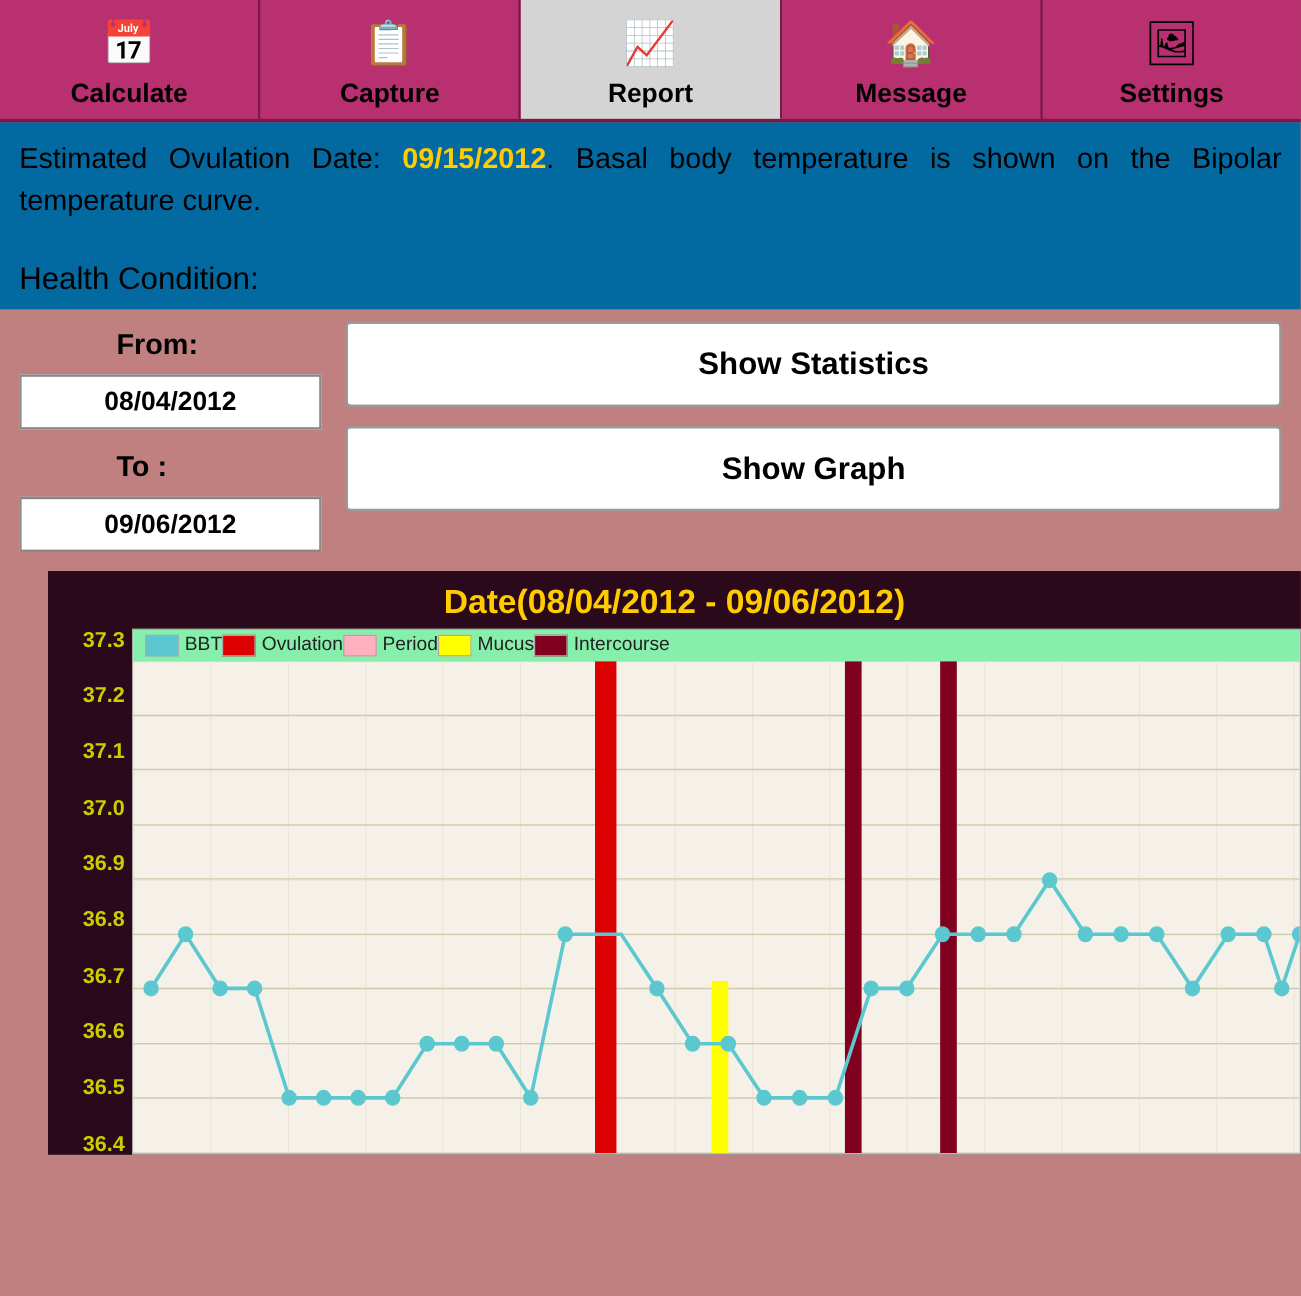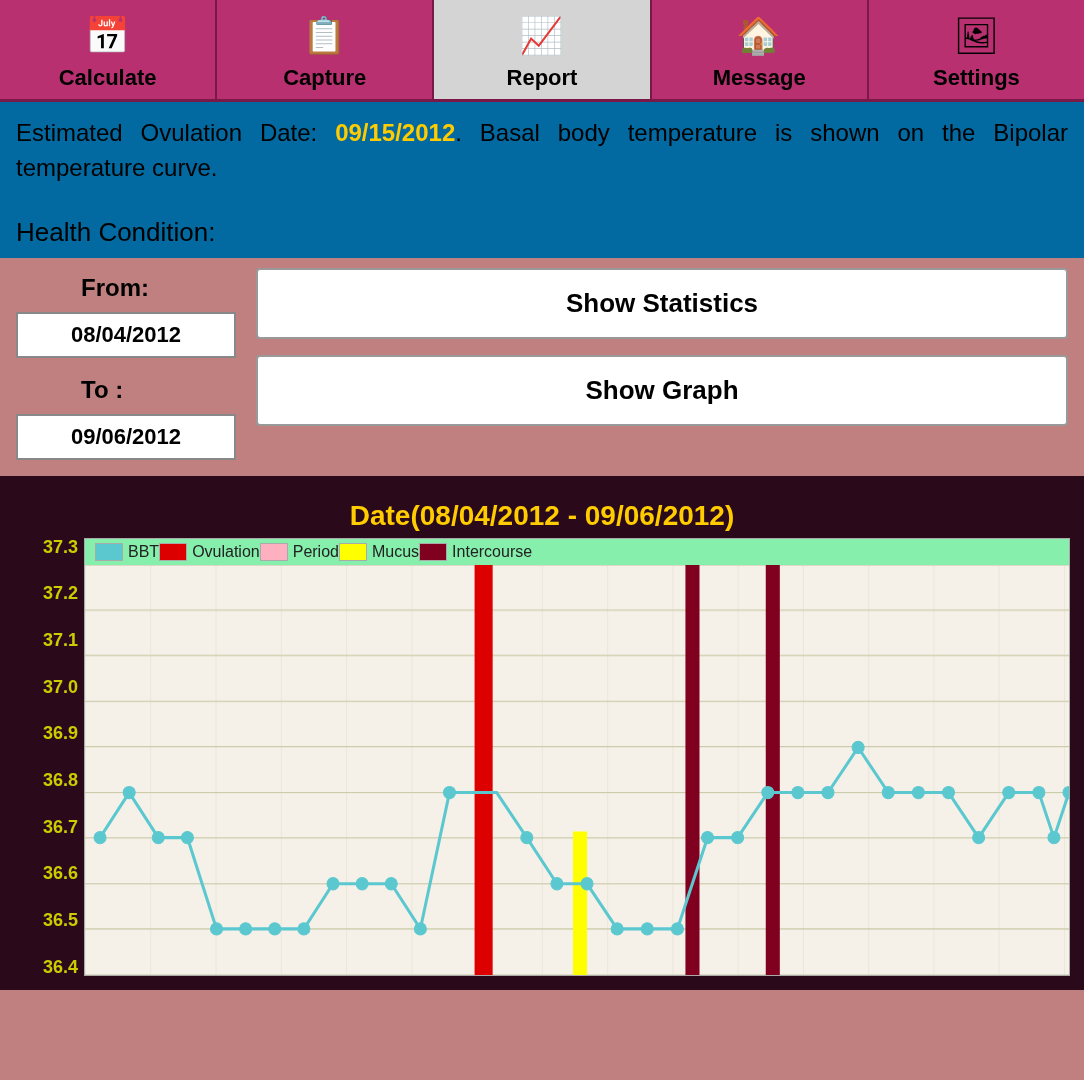--- a/index.html
+++ b/index.html
@@ -91,21 +91,21 @@
       color: black;
       min-width: 90px;
     }
     .date-input {
       font-size: 22px;
       font-weight: bold;
       color: black;
       background: white;
       border: 2px solid #888;
       padding: 8px 14px;
-      width: 220px;
+      width: 252px;
       text-align: center;
     }
     .buttons-col {
       display: flex;
       flex-direction: column;
       gap: 16px;
       flex: 1;
     }
     .action-btn {
       background: white;
@@ -116,22 +116,23 @@
       color: black;
       padding: 18px 30px;
       cursor: pointer;
       width: 100%;
       text-align: center;
     }
 
     
     .chart-area {
       background: #2a0a1a;
-      padding: 14px;
+      padding: 0;
       flex: 1;
+      margin-left: 40px;
     }
     .chart-title {
       text-align: center;
       color: #ffcc00;
       font-size: 28px;
       font-weight: bold;
       padding: 10px 0 6px 0;
       background: #2a0a1a;
     }
     .chart-container {

